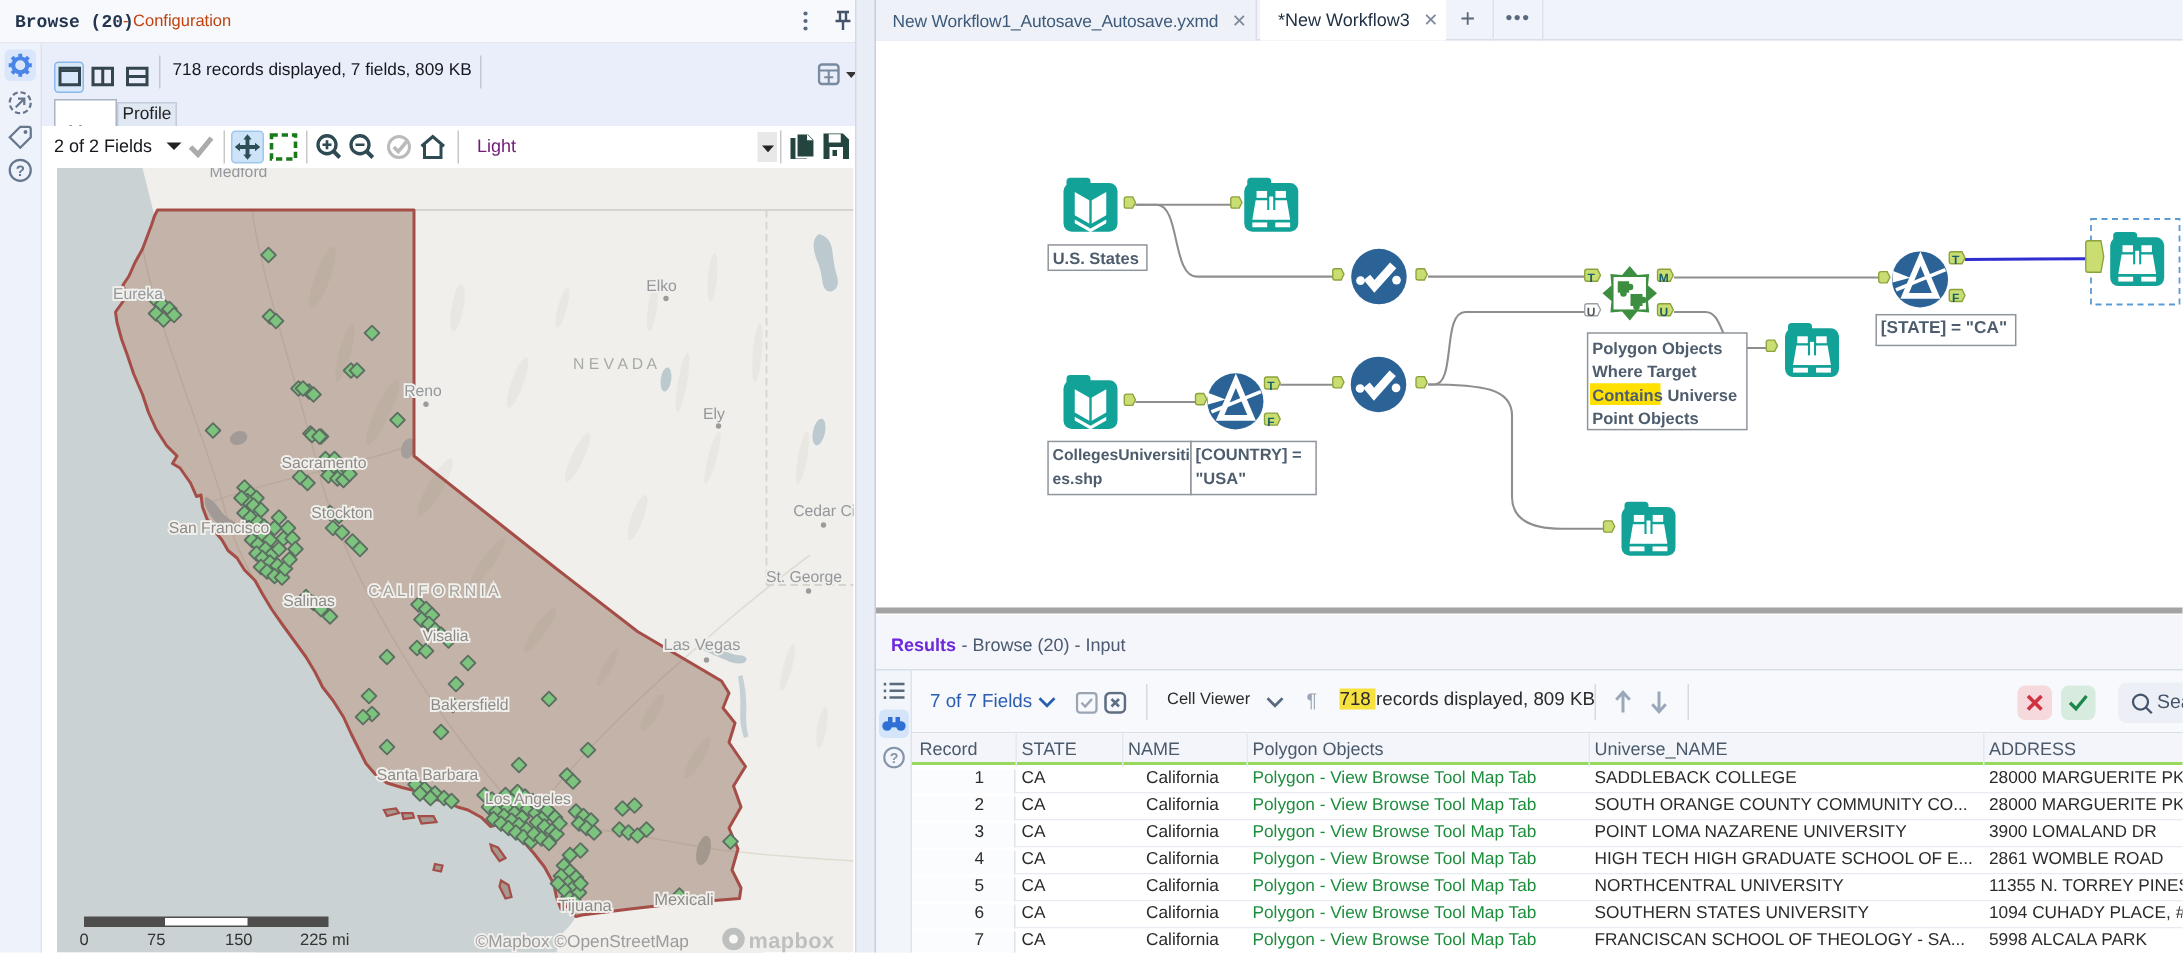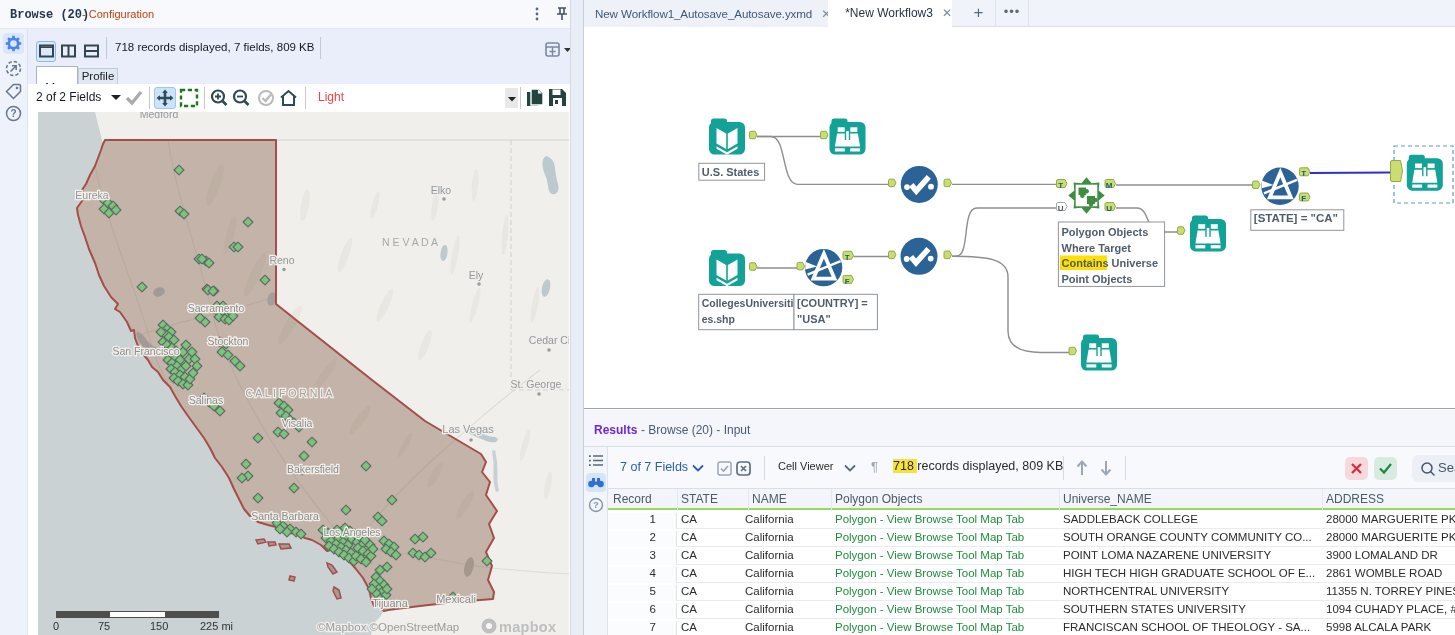--- a/index.html
+++ b/index.html
@@ -11,41 +11,41 @@
 #lp-head .t2 { position:absolute; left:82px; top:8px; font-size:11px; color:#c2410c; }
 #strip { position:absolute; left:0; top:29px; width:28px; height:606px; background:#eef2fa; border-right:1px solid #dde3ee; }
 #ltoolbar { position:absolute; left:28px; top:29px; width:542px; height:37px; background:#e9eefa; }
 #tabsrow { position:absolute; left:28px; top:66px; width:542px; height:18px; background:#e9eefa; }
 .tab-map { position:absolute; left:8px; top:0px; width:42px; height:19px; background:#fff; border:1px solid #aab4c4; border-bottom:none; font-size:12px; color:#111; text-align:center; padding-top:14px; }
 .tab-prof { position:absolute; left:50px; top:2px; width:40px; height:17px; background:#dfe8f3; border:1px solid #c2ccdb; border-bottom:none; font-size:11.5px; color:#222; text-align:center; padding-top:1px; }
 #maptb { position:absolute; left:28px; top:84px; width:542px; height:28px; background:#fff; }
 #mapbg { position:absolute; left:28px; top:112px; width:542px; height:446px; background:#fff; }
 
 #divider { position:absolute; left:570px; top:0; width:14px; height:635px; background:#e9edf5; border-left:1px solid #d3dae6; border-right:1px solid #c6cedd; }
-#canvas { position:absolute; left:584px; top:0; width:871px; height:409px; background:#fff; border-bottom:1px solid #a3a3a3; }
+#canvas { position:absolute; left:584px; top:0; width:871px; height:409px; background:#fff; border-bottom:4px solid #a3a3a3; }
 #tabbar { position:absolute; left:0; top:0; width:871px; height:27px; background:#f0f3f9; border-bottom:1px solid #d8dde8; }
 .ctab1 { position:absolute; left:0; top:0; width:254px; height:27px; background:#eef1f7; border-right:1px solid #d8dde8; font-size:11.6px; color:#3d5a7a; padding:6.5px 0 0 11px; white-space:nowrap; overflow:hidden; letter-spacing:-0.1px; }
-.ctab2 { position:absolute; left:244px; top:0; width:124px; height:27px; background:#fff; font-size:12px; color:#1f2f42; padding:6px 0 0 12px; white-space:nowrap;text-align:right; }
+.ctab2 { position:absolute; left:256px; top:0; width:124px; height:27px; background:#fff; font-size:12px; color:#1f2f42; padding:6px 0 0 12px; white-space:nowrap; }
 .ctabx { color:#7c8a9c; padding-left:9px; font-size:12px; }
 .cplus { position:absolute; left:378px; top:0; width:34px; height:27px; border-right:1px solid #dde2ec; color:#5a6a7e; font-size:17px; text-align:center; padding-top:3px; }
 .cdots { position:absolute; left:412px; top:0; width:33px; height:27px; border-right:1px solid #dde2ec; color:#5a6a7e; font-size:13px; text-align:center; padding-top:4px; letter-spacing:1px; }
 
 #results { position:absolute; left:584px; top:410px; width:871px; height:225px; background:#f7f9fc; }
 #res-head { position:absolute; left:0; top:0; width:871px; height:36px; background:#f4f6fb; }
 #res-head .t1 { position:absolute; left:10px; top:13px; font-size:12px; font-weight:bold; color:#6d28d9; }
 #res-head .t2 { position:absolute; left:57px; top:13px; font-size:12px; color:#4a5a70; }
 #res-tb { position:absolute; left:24px; top:36px; width:847px; height:43px; background:#f7f9fc; border-top:1px solid #d9dfe9; border-bottom:1px solid #d9dfe9; }
 #res-strip { position:absolute; left:0; top:36px; width:24px; height:189px; background:#f2f5fa; border-top:1px solid #d9dfe9; border-right:1px solid #dde3ee; }
 #grid { position:absolute; left:24px; top:79px; width:847px; height:146px; background:#fff; overflow:hidden; }
 .hrow { position:absolute; left:0; top:0; width:980px; height:21px; background:#f3f5fa; border-bottom:2px solid #97d95c; }
 .hc { position:absolute; top:3px; font-size:12px; color:#4a5a6a; }
 .trow { position:absolute; left:0; width:980px; height:18px; background:#fff; border-bottom:1px solid #e8ebf2; }
 .c { position:absolute; top:2px; font-size:11.5px; color:#2b2b2b; white-space:nowrap; overflow:hidden; }
 .c0 { left:0; width:69px; text-align:right; padding-right:20px; background:#fbfcfe; border-right:1px solid #dfe3ec; height:18px; }
-.c1 { left:73px; width:66px; } .c2 { left:137px; width:79px; }
+.c1 { left:73px; width:66px; } .c2 { left:156px; width:79px; }
 .c3 { left:227px; width:224px; } .c4 { left:455px; width:259px; } .c5 { left:718px; width:262px; }
 .vline { position:absolute; top:0; width:1px; height:146px; background:#e4e8f0; }
 .green { color:#1e8e3e; }
 .hl { background:#f7e13e; }
 </style></head>
 <body>
 
 <div id="lp">
   <div id="lp-head">
     <span class="t1">Browse (20)</span>
@@ -136,21 +136,21 @@
       <path d="M6,8.5 h6" stroke="#2e4a52" stroke-width="1.8"></path>
     </svg>
     <svg class="abs" style="left:228px;top:4px" width="21" height="20" viewBox="0 0 21 20">
       <circle cx="10" cy="10" r="7" fill="none" stroke="#bbb" stroke-width="2"></circle>
       <path d="M6.5,10 l3,3 l5.5,-6.5" stroke="#bbb" stroke-width="2.4" fill="none"></path>
     </svg>
     <svg class="abs" style="left:250px;top:4px" width="21" height="20" viewBox="0 0 21 20">
       <path d="M3,9.5 L10.5,3 L18,9.5 M5,8.5 V17 h11 V8.5" fill="none" stroke="#2e4a52" stroke-width="2"></path>
     </svg>
     <div class="abs" style="left:277px;top:3px;width:1px;height:22px;background:#c8c8c8"></div>
-    <div class="abs" style="left:290px;top:6px;font-size:12px;color:#ef4444">Light</div>
+    <div class="abs" style="left:290px;top:6px;font-size:12px;color:#701a75">Light</div>
     <div class="abs" style="left:477px;top:4px;width:13px;height:20px;background:#e8e8e8"></div>
     <svg class="abs" style="left:479px;top:12px" width="10" height="8">
         <path d="M1,1 l4,4.5 l4,-4.5 z" fill="#222"></path>
       </svg>
     <div class="abs" style="left:492px;top:3px;width:1px;height:22px;background:#c8c8c8"></div>
     <svg class="abs" style="left:497px;top:3px" width="20" height="22" viewBox="0 0 20 22">
       <rect x="2" y="5" width="11" height="14" fill="#24453f"></rect>
       <path d="M6,2 h8 l4,4 v12 h-12 z" fill="#24453f" stroke="#fff" stroke-width="1.4"></path>
       <path d="M13,2.5 v4 h4" fill="#fff"></path>
     </svg>

